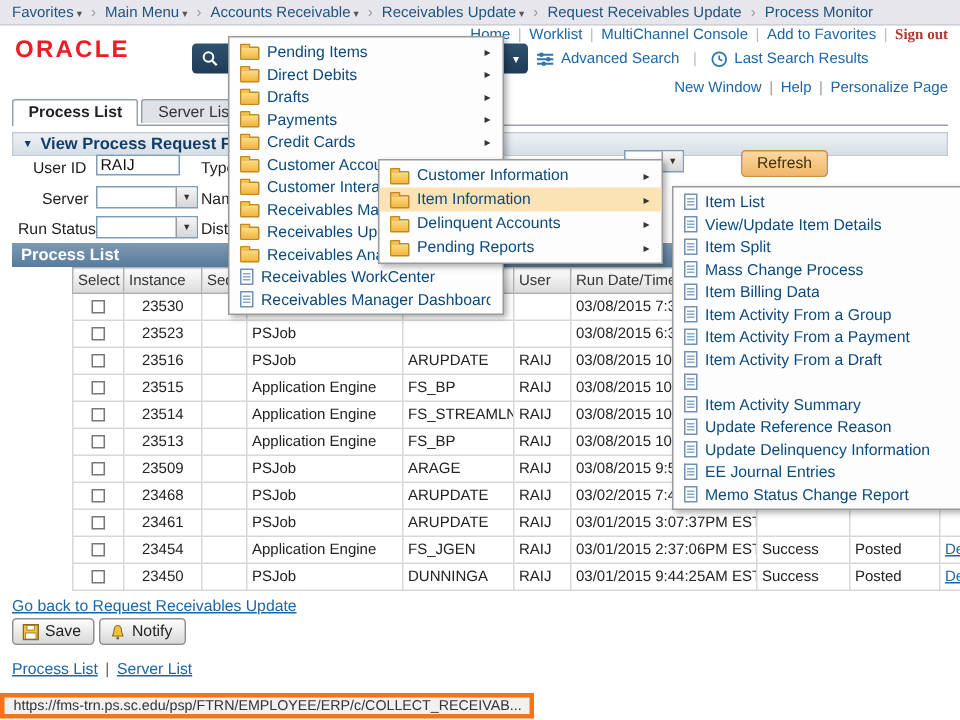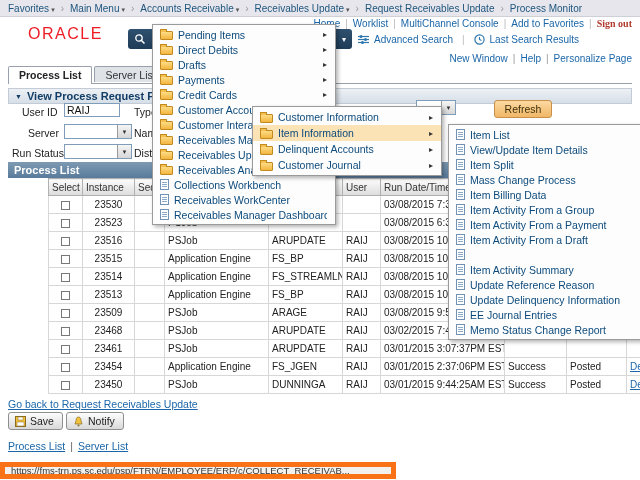--- a/index.html
+++ b/index.html
@@ -10,21 +10,21 @@
     -webkit-font-smoothing: antialiased;
   }
   
   .crumbbar { position:absolute; left:0; top:0; width:640px; height:17px; background:#e7e6ec;
     border-bottom:1px solid #cfcfd6; display:flex; align-items:center; padding-left:8px; gap:6px;
     font-size:10px; color:#1d557e; white-space:nowrap; }
   .crumb { cursor:pointer; }
   .crumb .dd { font-size:7px; color:#555; margin-left:2px; }
   .sep { color:#999; font-size:10px; }
   
-  .logo { position:absolute; left:28px; top:25px; font-size:16px; font-weight:normal;
+  .logo { position:absolute; left:10px; top:25px; font-size:16px; font-weight:bold;
     color:#ee1c24; letter-spacing:1.5px; }
   .header-links { position:absolute; right:8px; top:18px; font-size:10px; color:#1b66a8;
     display:flex; gap:5px; align-items:center; white-space:nowrap; }
   .hlink { color:#1b66a8; cursor:pointer; }
   .hsep { color:#bbb; }
   .signout { color:#b03a2e; font-weight:bold; cursor:pointer;font-family:Liberation Serif, serif; }
   .searchbar { position:absolute; left:128px; top:29px; width:224px; height:20px;
     background:linear-gradient(#2f516f,#1f3c57); border-radius:3px; display:flex; align-items:center;
     padding:0 6px; }
   .sb-caret { margin-left:auto; color:#fff; font-size:8px; }
@@ -101,22 +101,22 @@
   .marrow { margin-left:auto; font-size:8px; color:#333; }
   .icon-folder { flex:none; width:13px; height:9px; background:linear-gradient(#fddc85,#f3b640);
     border:1px solid #c28a1e; border-radius:1px; position:relative; margin-top:2px; }
   .icon-folder::before { content:""; position:absolute; top:-3px; left:-1px; width:5px; height:2px;
     background:#f5c050; border:1px solid #c28a1e; border-bottom:none; border-radius:1px 1px 0 0; }
   .icon-page { flex:none; width:9px; height:11px; background:#fff; border:1px solid #7191b5;
     position:relative; }
   .icon-page::before { content:""; position:absolute; left:1px; top:2px; width:5px; height:1px;
     background:#8aa9c8; box-shadow:0 2px 0 #8aa9c8, 0 4px 0 #8aa9c8; }
   
-  .statusbar { position:absolute; left:0; top:462px; width:396px; height:17px; background:#f2f1ee;
-    border:5px solid #f97316; font-size:9.5px; color:#333; display:flex; align-items:center;
+  .statusbar { position:absolute; left:0; top:462px; width:356px; height:17px; background:#f2f1ee;
+    border:3px solid #f97316; font-size:9.5px; color:#333; display:flex; align-items:center;
     padding:0 6px; z-index:30; white-space:nowrap; overflow:hidden; }
 </style>
 </head>
 <body>
 
 <div class="canvas">
 
   <div class="crumbbar">
       <span class="crumb">Favorites<span class="dd">▾</span></span>
       <span class="sep">›</span>
@@ -442,24 +442,20 @@
         <span class="mlabel">Receivables Update</span>
         <span class="marrow">▸</span>
       </div>
       <div class="menu-item">
         <span class="icon-folder"></span>
         <span class="mlabel">Receivables Analysis</span>
         <span class="marrow">▸</span>
       </div>
       <div class="menu-item">
         <span class="icon-page"></span>
-        <span class="mlabel">Collections Workbench</span>
-      </div>
-      <div class="menu-item">
-        <span class="icon-page"></span>
         <span class="mlabel">Receivables WorkCenter</span>
       </div>
       <div class="menu-item">
         <span class="icon-page"></span>
         <span class="mlabel">Receivables Manager Dashboard</span>
       </div>
     </div>
   <div class="menu menu2">
       <div class="menu-item">
         <span class="icon-folder"></span>
@@ -471,21 +467,21 @@
         <span class="mlabel">Item Information</span>
         <span class="marrow">▸</span>
       </div>
       <div class="menu-item">
         <span class="icon-folder"></span>
         <span class="mlabel">Delinquent Accounts</span>
         <span class="marrow">▸</span>
       </div>
       <div class="menu-item">
         <span class="icon-folder"></span>
-        <span class="mlabel">Customer Journal</span>
+        <span class="mlabel">Pending Reports</span>
         <span class="marrow">▸</span>
       </div>
     </div>
   <div class="menu menu3">
       <div class="menu-item">
         <span class="icon-page"></span>
         <span class="mlabel">Item List</span>
       </div>
       <div class="menu-item">
         <span class="icon-page"></span>

